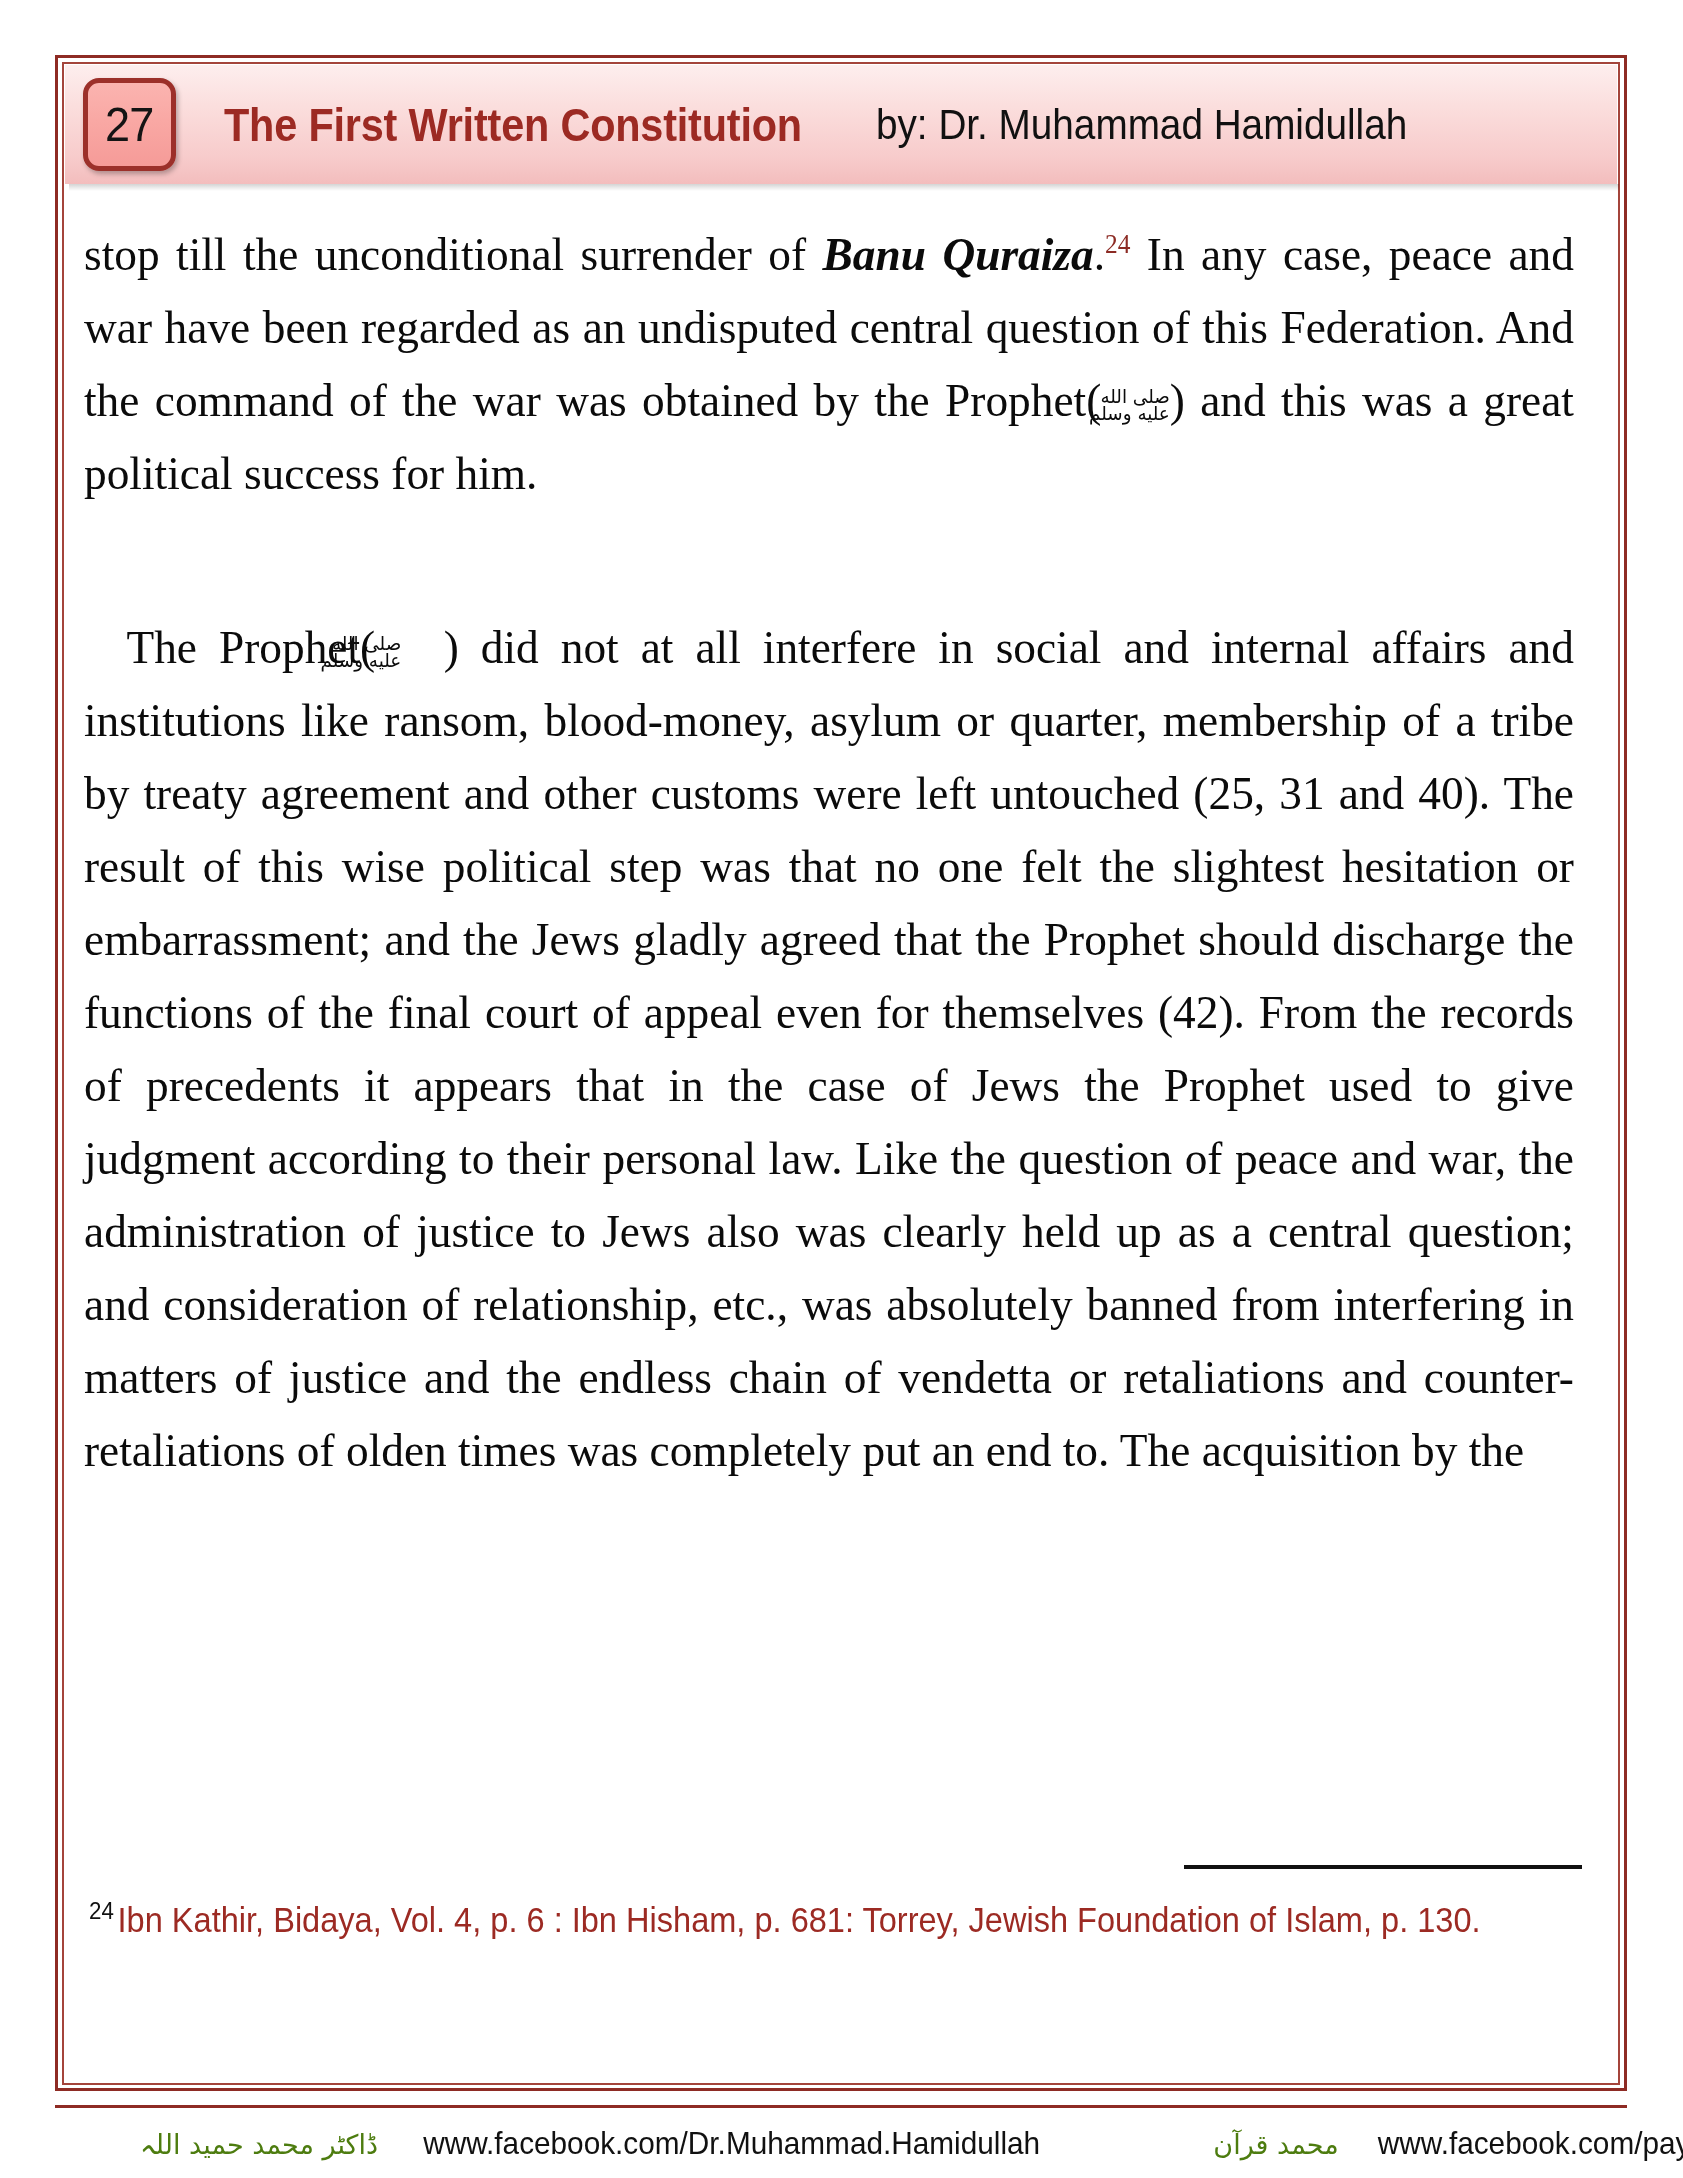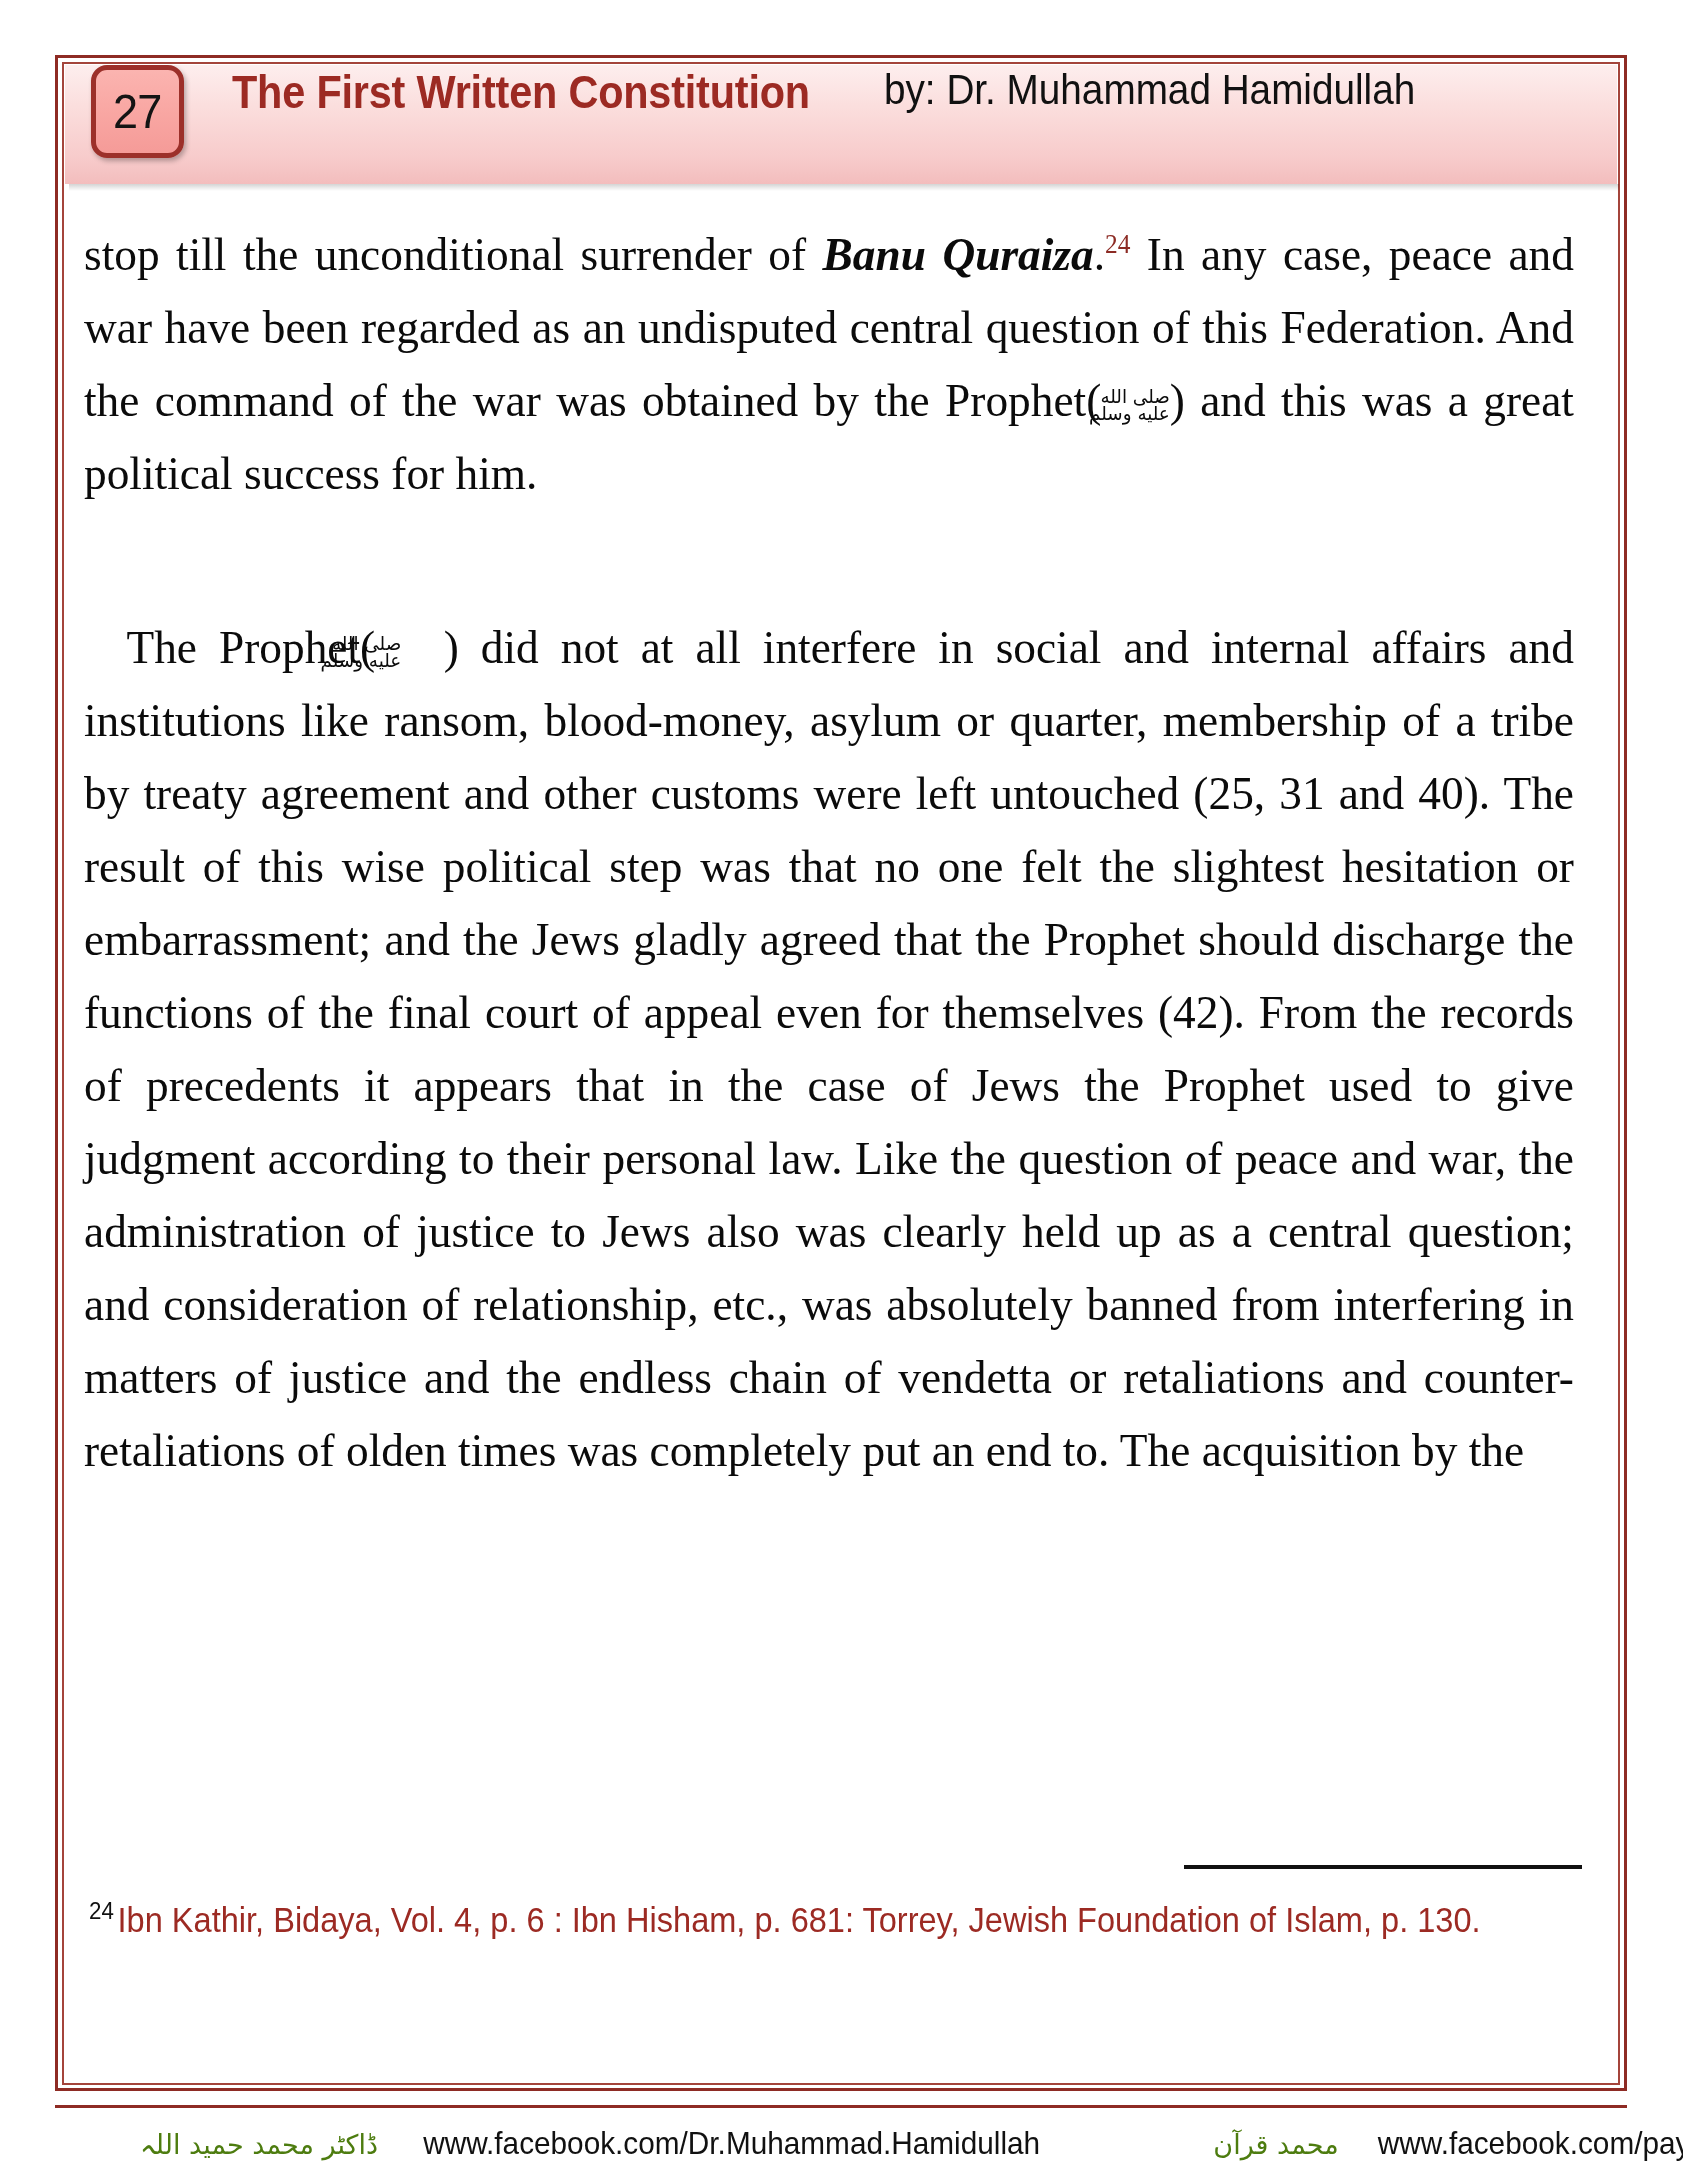--- a/index.html
+++ b/index.html
@@ -51,23 +51,23 @@
 
   
   .header {
     position: absolute;
     left: 65px;
     top: 65px;
     width: 1552px;
     height: 119px;
     background: linear-gradient(to bottom, #fdeeee 0%, #fbdedd 35%, #f7cbcb 78%, #f3bdbd 100%);
     display: flex;
-    align-items: flex-start;
-    box-sizing: border-box;
-    padding-left: 16px;
+    align-items: center;
+    box-sizing: border-box;
+    padding-left: 8px;
     overflow: hidden;
   }
   .header-shadow {
     position: absolute;
     left: 69px;
     top: 184px;
     width: 1550px;
     height: 7px;
     background: linear-gradient(to bottom, rgba(0,0,0,0.17), rgba(0,0,0,0));
     pointer-events: none;

